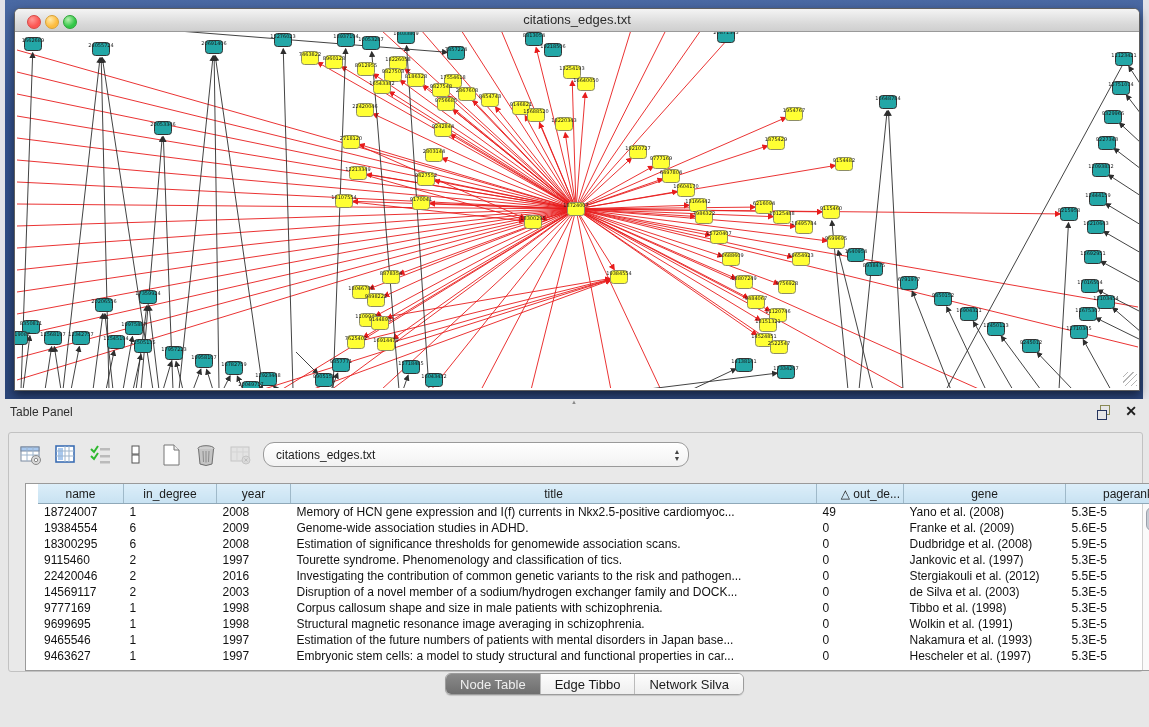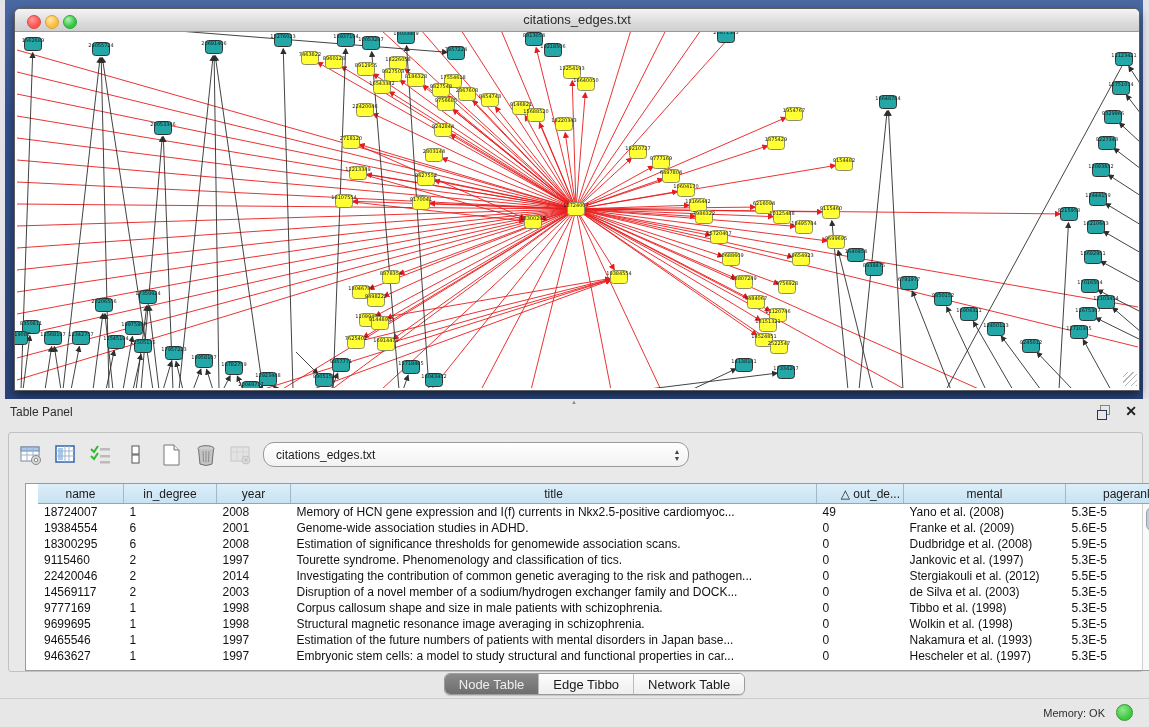--- a/index.html
+++ b/index.html
@@ -783,38 +783,38 @@
     </div>
     <div class="tablebox">
       <table class="grid">
         <thead id="thead">
             <tr>
               <th style="width: 79px;">name</th>
               <th style="width: 86px;">in_degree</th>
               <th style="width: 67px;">year</th>
               <th style="width: 519px; margin-top: 12px;">title</th>
               <th class="sorted" style="width: 80px;"><span>△ </span>out_de...</th>
-              <th style="width: 155px;">mental</th>
+              <th style="width: 155px;">gene</th>
               <th style="width: 118px;">pagerank</th>
             </tr>
           </thead>
         <tbody id="tbody">
             <tr>
               <td>18724007</td>
               <td>1</td>
               <td>2008</td>
               <td>Memory of HCN gene expression and I(f) currents in Nkx2.5-positive cardiomyoc...</td>
               <td>49</td>
               <td>Yano et al. (2008)</td>
               <td>5.3E-5</td>
             </tr>
             <tr>
               <td>19384554</td>
               <td>6</td>
-              <td>2001</td>
+              <td>2009</td>
               <td>Genome-wide association studies in ADHD.</td>
               <td>0</td>
               <td>Franke et al. (2009)</td>
               <td>5.6E-5</td>
             </tr>
             <tr>
               <td>18300295</td>
               <td>6</td>
               <td>2008</td>
               <td>Estimation of significance thresholds for genomewide association scans.</td>
@@ -827,22 +827,22 @@
               <td>2</td>
               <td>1997</td>
               <td>Tourette syndrome. Phenomenology and classification of tics.</td>
               <td>0</td>
               <td>Jankovic et al. (1997)</td>
               <td>5.3E-5</td>
             </tr>
             <tr>
               <td>22420046</td>
               <td>2</td>
-              <td>2014</td>
-              <td>Investigating the contribution of common genetic averaging to the risk and pathogen...</td>
+              <td>2016</td>
+              <td>Investigating the contribution of common genetic variants to the risk and pathogen...</td>
               <td>0</td>
               <td>Stergiakouli et al. (2012)</td>
               <td>5.5E-5</td>
             </tr>
             <tr>
               <td>14569117</td>
               <td>2</td>
               <td>2003</td>
               <td>Disruption of a novel member of a sodium/hydrogen exchanger family and DOCK...</td>
               <td>0</td>
@@ -857,21 +857,21 @@
               <td>0</td>
               <td>Tibbo et al. (1998)</td>
               <td>5.3E-5</td>
             </tr>
             <tr>
               <td>9699695</td>
               <td>1</td>
               <td>1998</td>
               <td>Structural magnetic resonance image averaging in schizophrenia.</td>
               <td>0</td>
-              <td>Wolkin et al. (1998)</td>
+              <td>Wolkin et al. (1991)</td>
               <td>5.3E-5</td>
             </tr>
             <tr>
               <td>9465546</td>
               <td>1</td>
               <td>1997</td>
               <td>Estimation of the future numbers of patients with mental disorders in Japan base...</td>
               <td>0</td>
               <td>Nakamura et al. (1993)</td>
               <td>5.3E-5</td>
@@ -889,20 +889,16 @@
       </table>
       <div class="vscroll">
         <div class="vthumb"></div>
       </div>
     </div>
   </div>
   <div class="tabs">
     <div class="seg" id="segtabs">
         <div class="tab active">Node Table</div>
         <div class="tab">Edge Tibbo</div>
-        <div class="tab">Network Table</div>
+        <div class="tab">Network Silva</div>
       </div>
-  </div>
-  <div class="statusbar">
-    <span class="mem-label">Memory: OK</span>
-    <span class="mem-dot"></span>
   </div>
 </div>
 
 </body></html>

